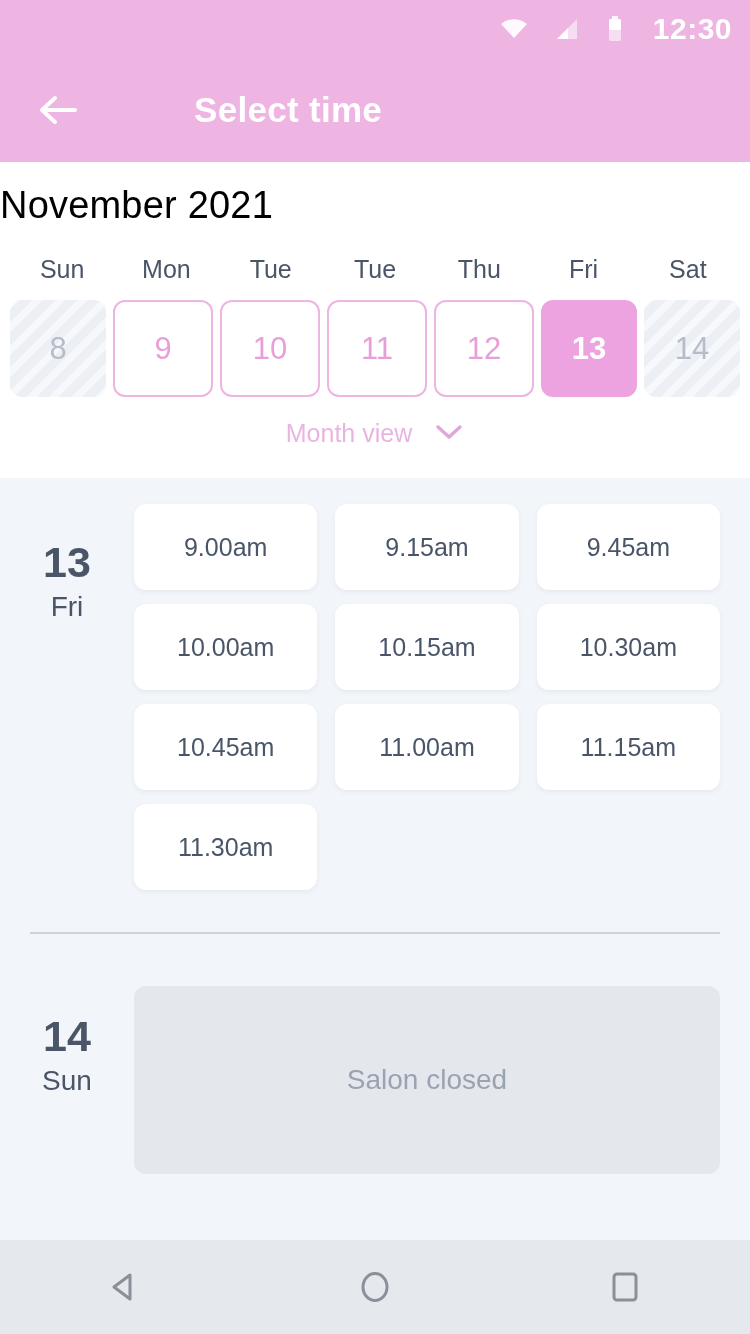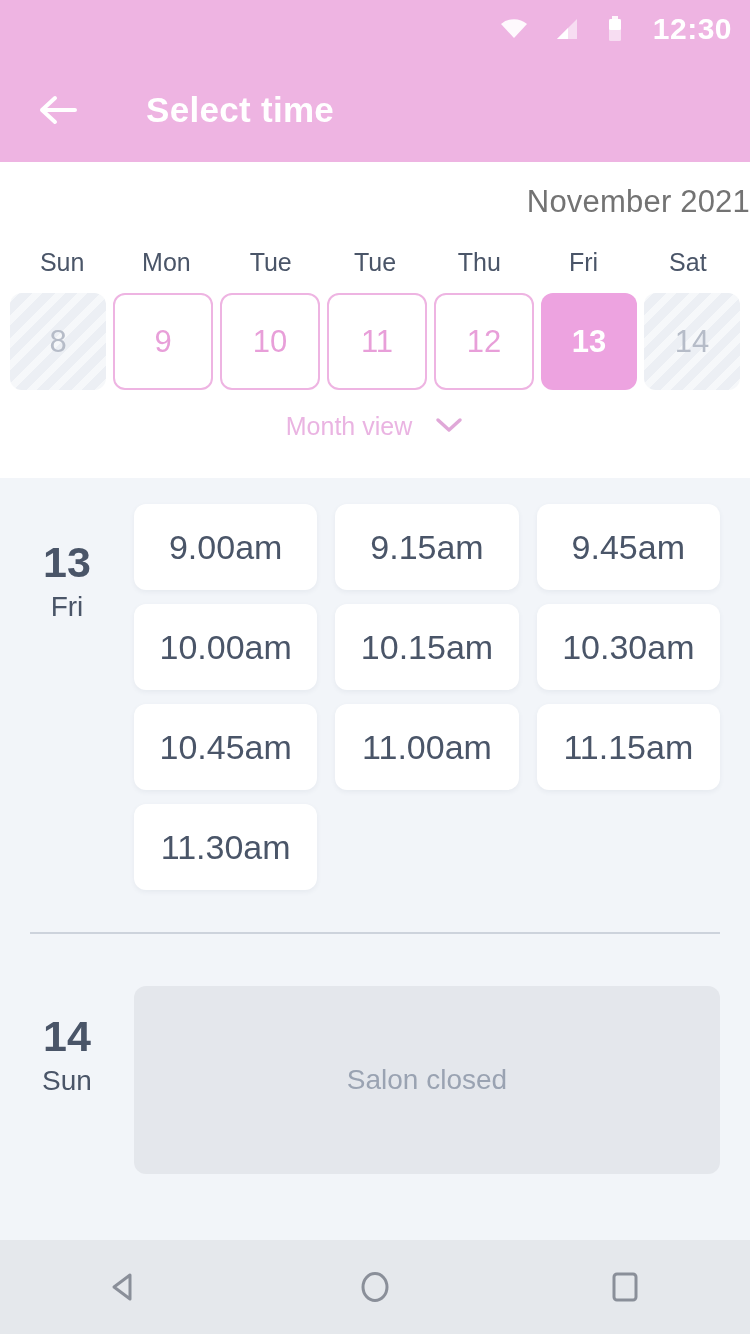--- a/index.html
+++ b/index.html
@@ -27,29 +27,29 @@
   .appbar {
     height:104px; background:#eeb4e2; flex:0 0 104px;
     display:flex; align-items:center; padding-left:30px;
   }
   .back-btn {
     width:56px; height:56px; display:flex; align-items:center; justify-content:center;
     cursor:pointer;
   }
   .appbar-title {
     color:#ffffff; font-size:35px; font-weight:bold;
-    margin-left:60px; letter-spacing:0.3px;
+    margin-left:108px; letter-spacing:0.3px;
   }
 
   
   .calendar-panel {
     background:#ffffff; flex:0 0 316px; padding-top:22px;
   }
   .cal-month {
-    text-align:right; color:#737373; font-size:31px; font-weight:normal;
+    text-align:left; color:#000000; font-size:38px; font-weight:normal;
     letter-spacing:0.2px;
   }
   .weekday-row {
     display:flex; margin-top:28px; padding:0 10px;
   }
   .weekday {
     flex:1; text-align:center; color:#4a5568; font-size:25px;
   }
   .dates-row {
     display:flex; margin-top:16px; padding:0 10px; gap:7px;
@@ -89,21 +89,21 @@
     color:#4a5568; font-size:43px; font-weight:bold; line-height:1.05;
   }
   .day-dow { color:#4a5568; font-size:28px; margin-top:6px; }
   .slot-grid {
     flex:1; display:grid; grid-template-columns:repeat(3,1fr);
     gap:14px 18px; padding-right:30px;
   }
   .slot {
     background:#ffffff; border-radius:12px; height:86px;
     display:flex; align-items:center; justify-content:center;
-    color:#4a5568; font-size:34px; cursor:pointer;
+    color:#4a5568; font-size:25px; cursor:pointer;
     box-shadow:0 2px 5px rgba(70,90,120,0.07);
   }
   .divider {
     height:2px; background:#cdd3dc; margin:42px 30px 0 30px;
   }
   .closed-card {
     background:#e4e7ec; border-radius:12px; height:188px;
     display:flex; align-items:center; justify-content:center;
     color:#9aa3b2; font-size:28px;
   }

